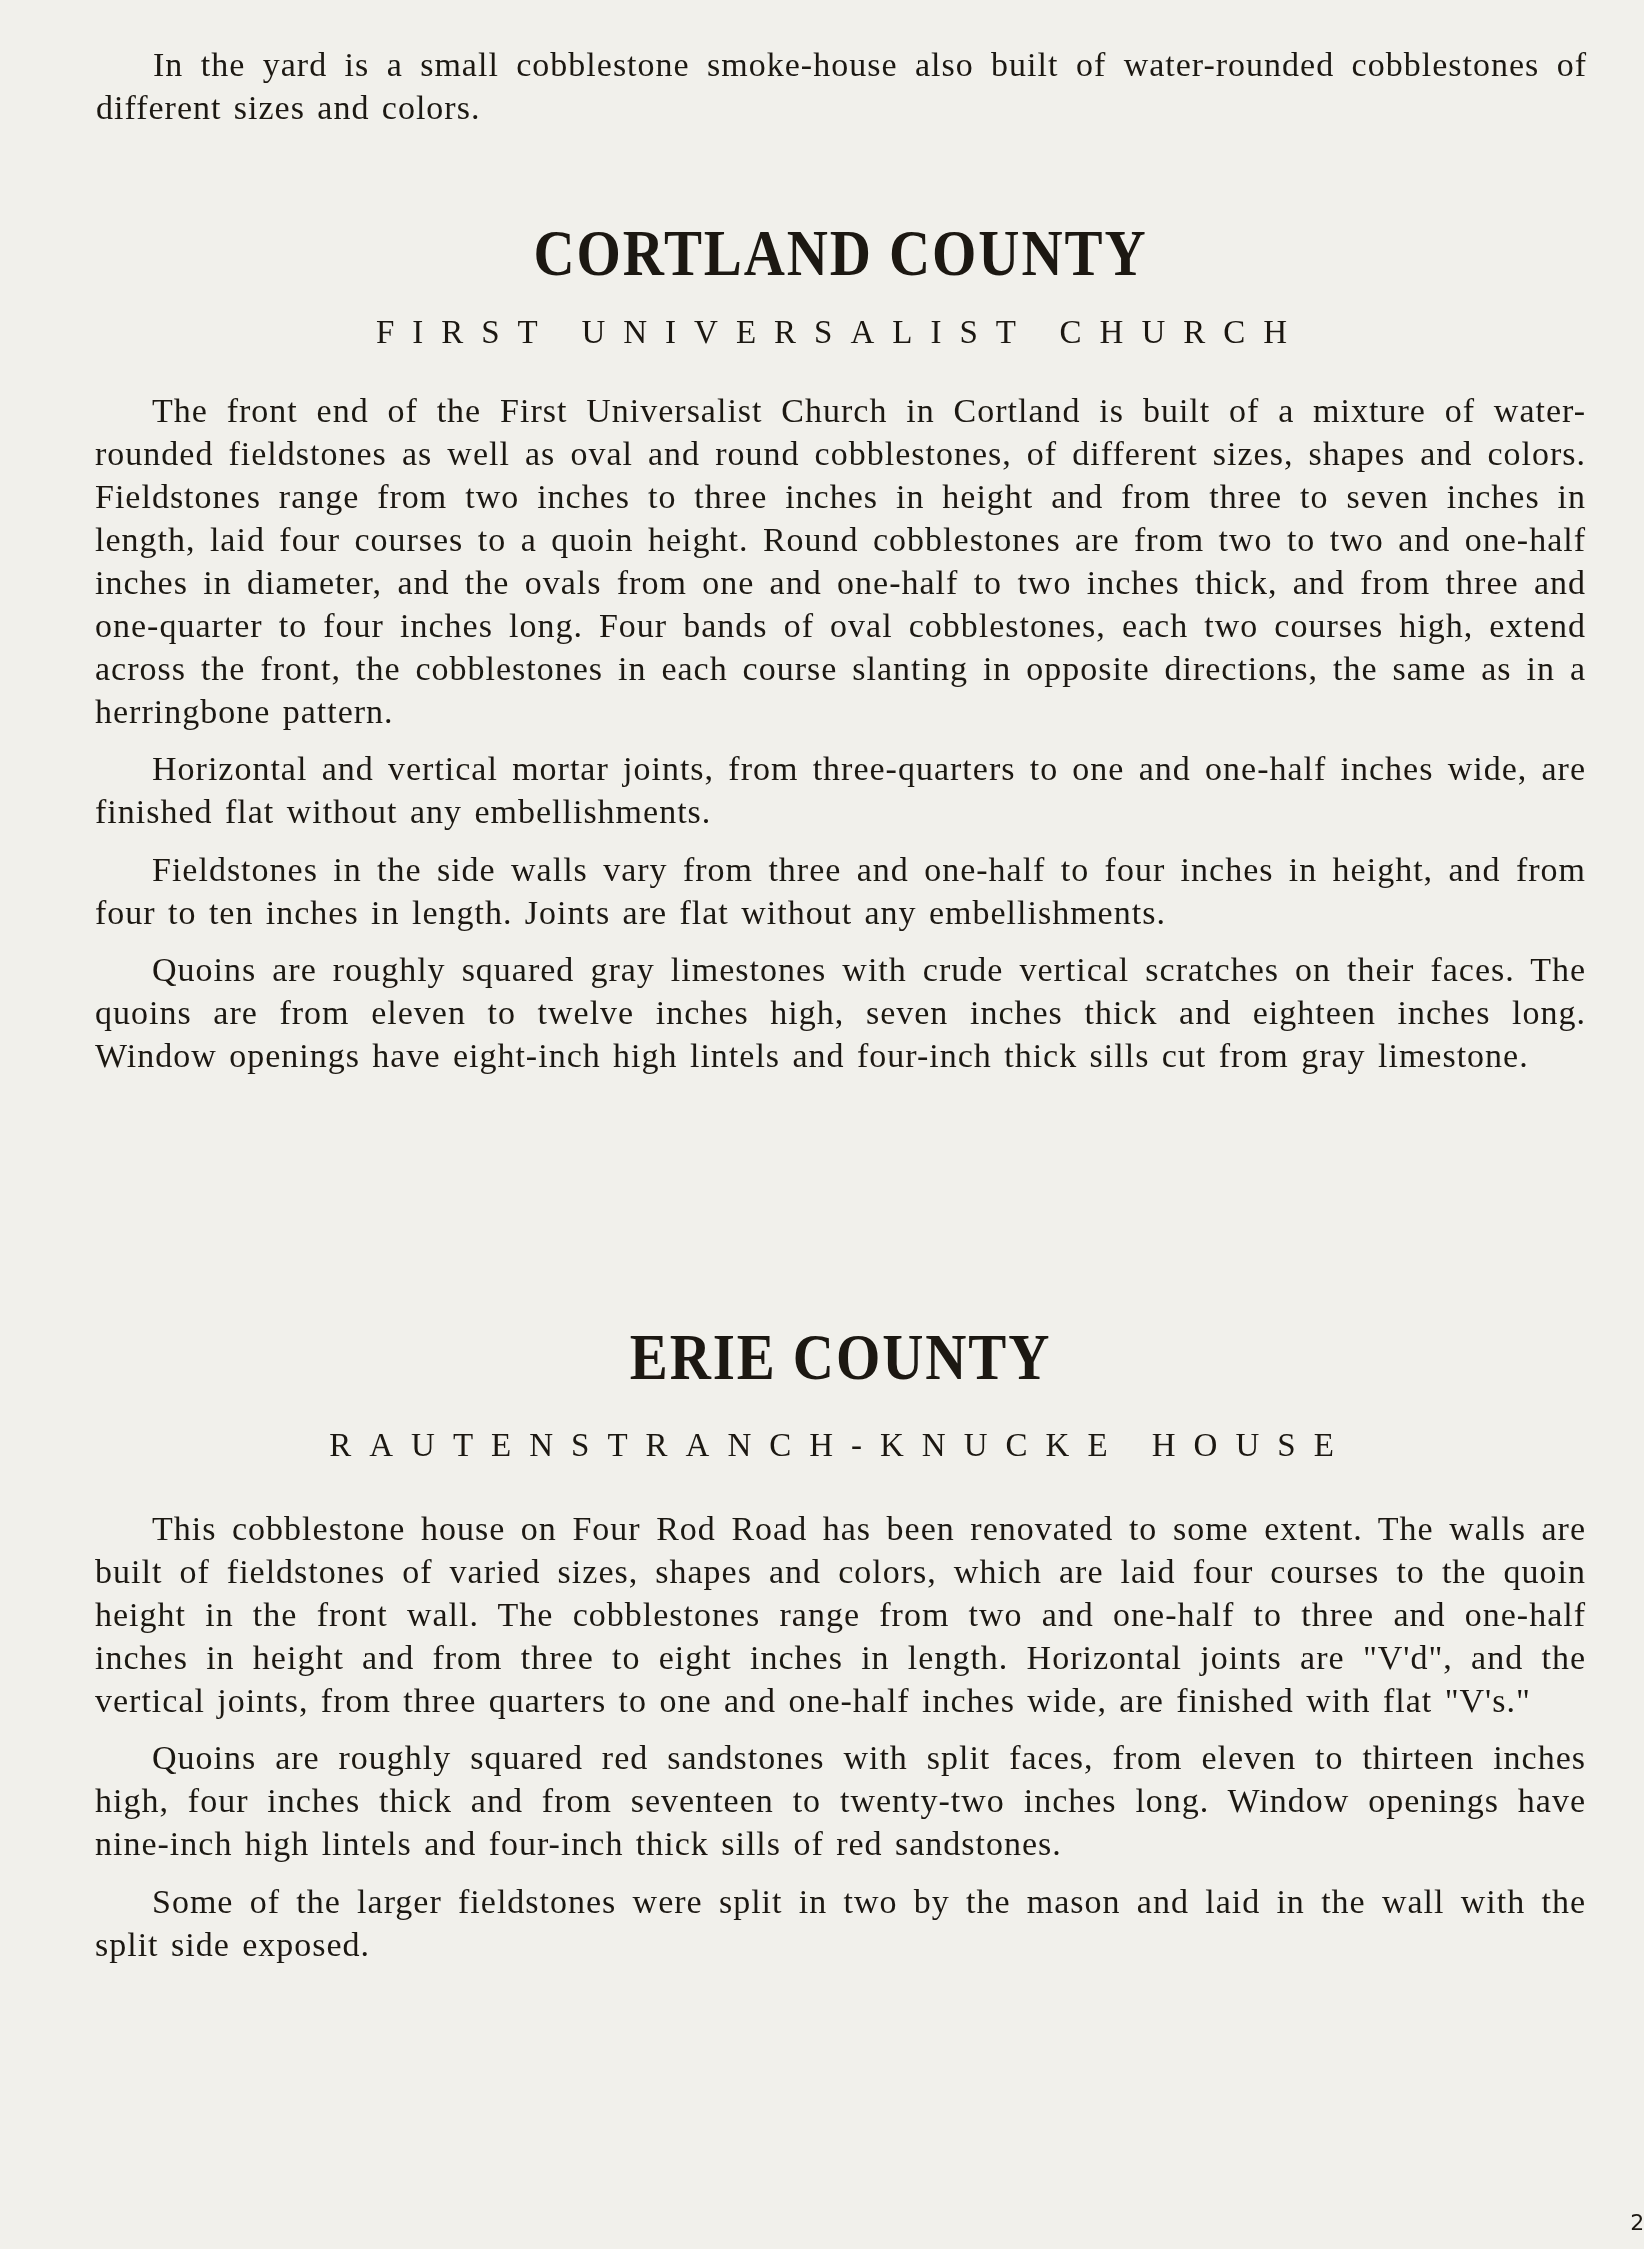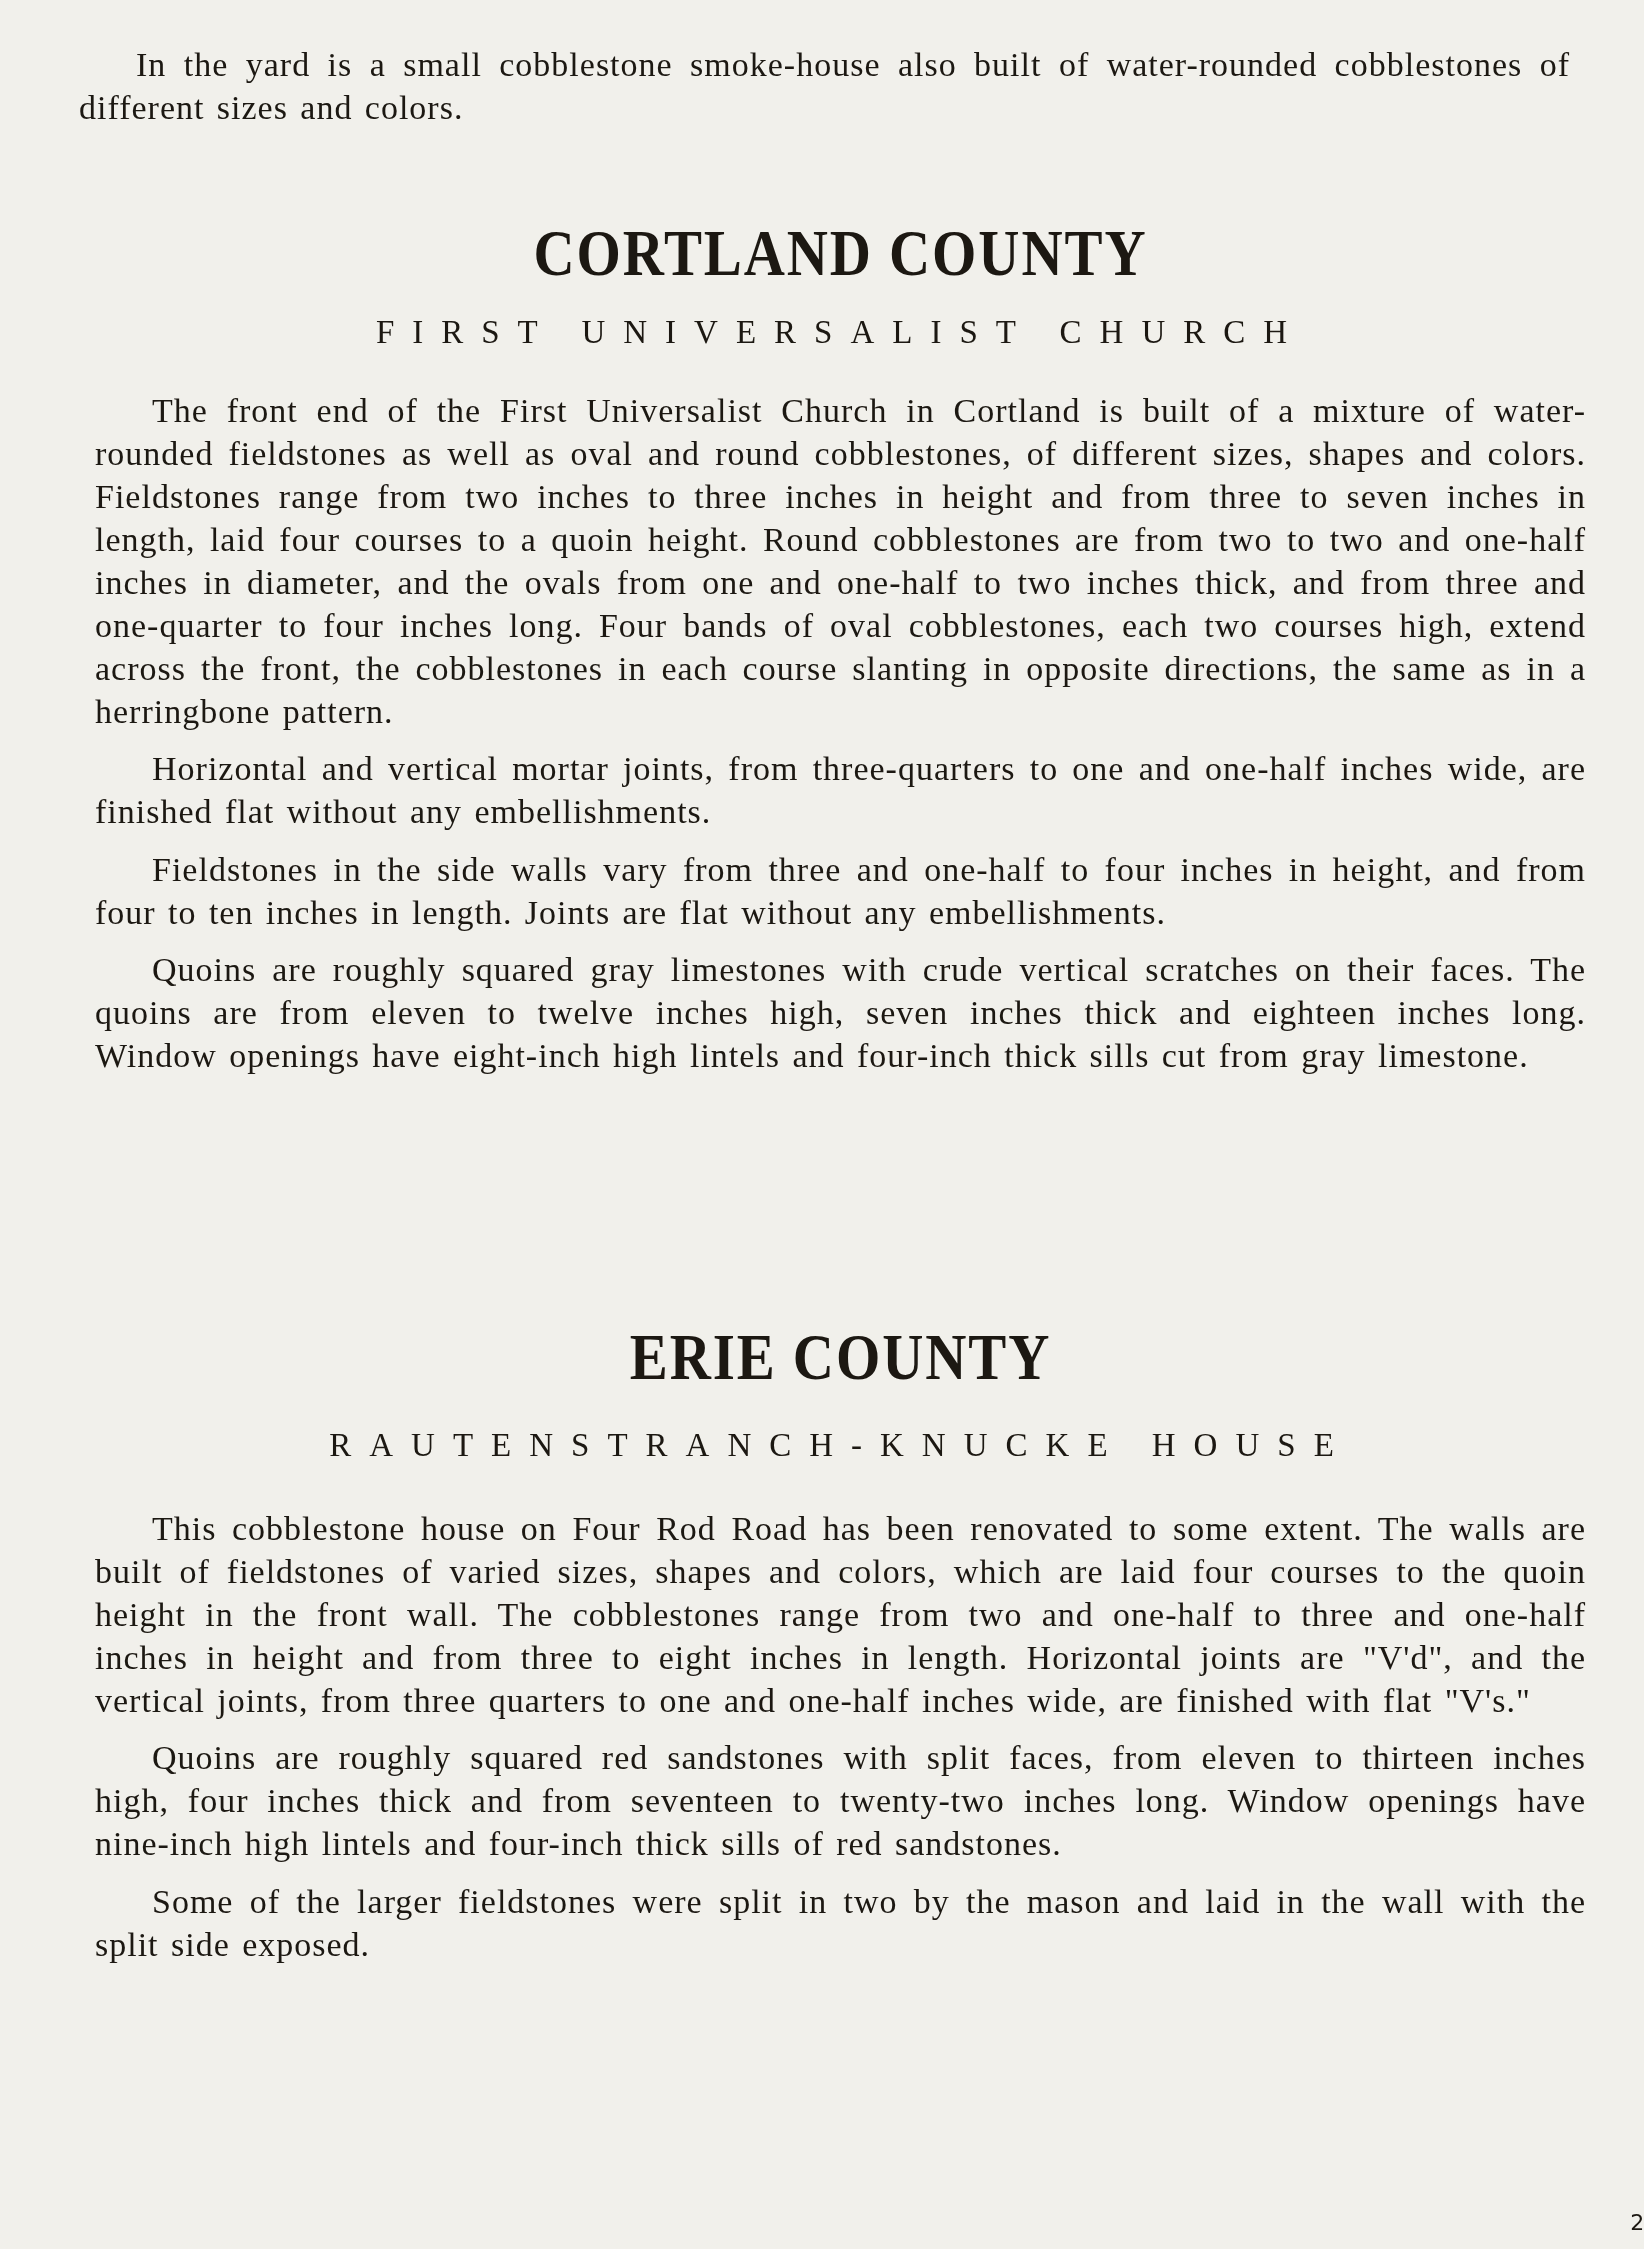--- a/index.html
+++ b/index.html
@@ -53,21 +53,21 @@
     font-family: "DejaVu Sans", sans-serif;
     font-size: 22px;
     letter-spacing: 1.9px;
   }
 </style>
 </head>
 <body>
 
 <div class="page">
 
-  <p class="para" style="position:absolute; top:0; left:0; width:1491px;">In the yard is a small cobblestone smoke-house also built of water-rounded cobblestones of different sizes and colors.</p>
+  <p class="para" style="position:absolute; top:0; left:17px; width:1491px;">In the yard is a small cobblestone smoke-house also built of water-rounded cobblestones of different sizes and colors.</p>
 
   <div class="section" style="top:177px;">
     <h1 class="county-heading">CORTLAND COUNTY</h1>
     <h2 class="building-heading" style="margin-top:29px; margin-bottom:38px;">FIRST UNIVERSALIST CHURCH</h2>
     <p class="para">The front end of the First Universalist Church in Cortland is built of a mixture of water-rounded fieldstones as well as oval and round cobblestones, of different sizes, shapes and colors. Fieldstones range from two inches to three inches in height and from three to seven inches in length, laid four courses to a quoin height. Round cobblestones are from two to two and one-half inches in diameter, and the ovals from one and one-half to two inches thick, and from three and one-quarter to four inches long. Four bands of oval cobblestones, each two courses high, extend across the front, the cobblestones in each course slanting in opposite directions, the same as in a herringbone pattern.</p>
     <p class="para">Horizontal and vertical mortar joints, from three-quarters to one and one-half inches wide, are finished flat without any embellishments.</p>
     <p class="para">Fieldstones in the side walls vary from three and one-half to four inches in height, and from four to ten inches in length. Joints are flat without any embellishments.</p>
     <p class="para">Quoins are roughly squared gray limestones with crude vertical scratches on their faces. The quoins are from eleven to twelve inches high, seven inches thick and eighteen inches long. Window openings have eight-inch high lintels and four-inch thick sills cut from gray limestone.</p>
   </div>
 

